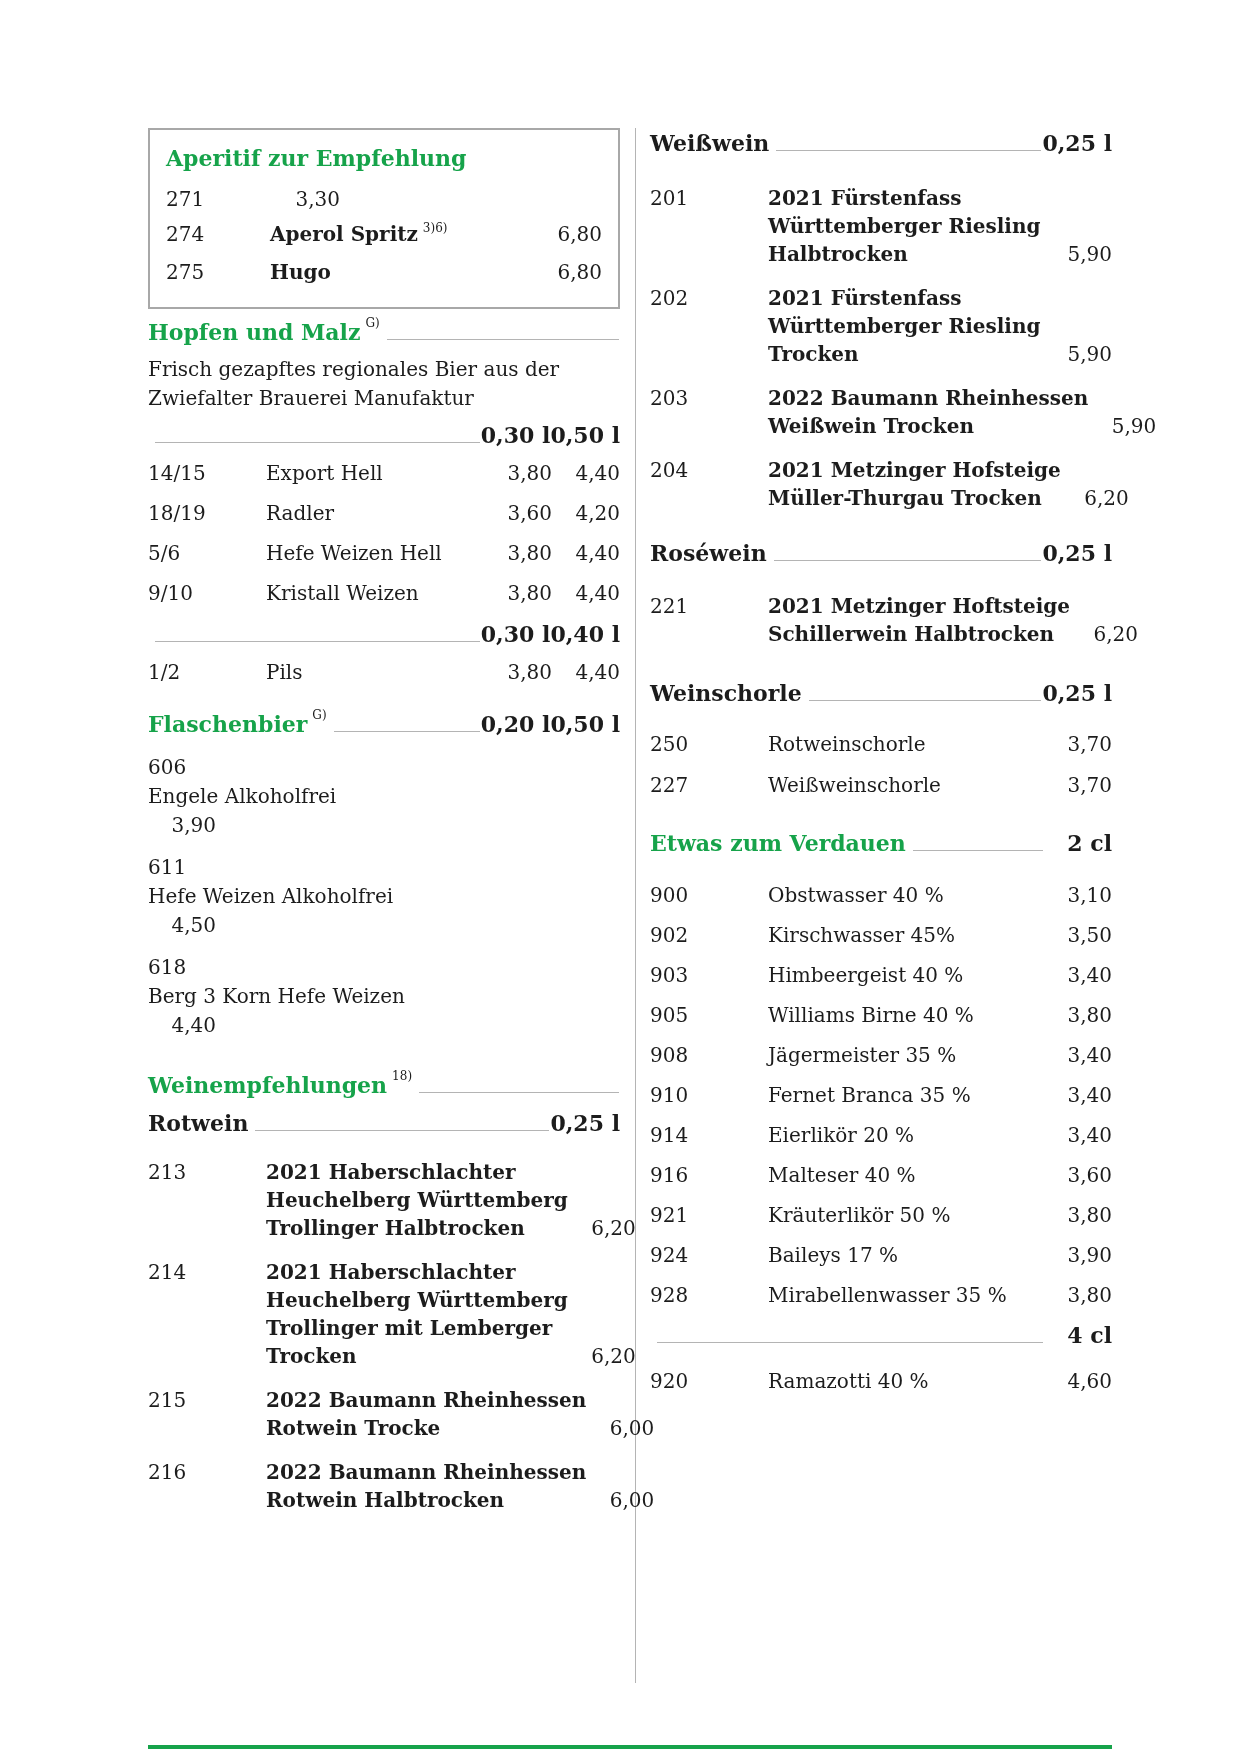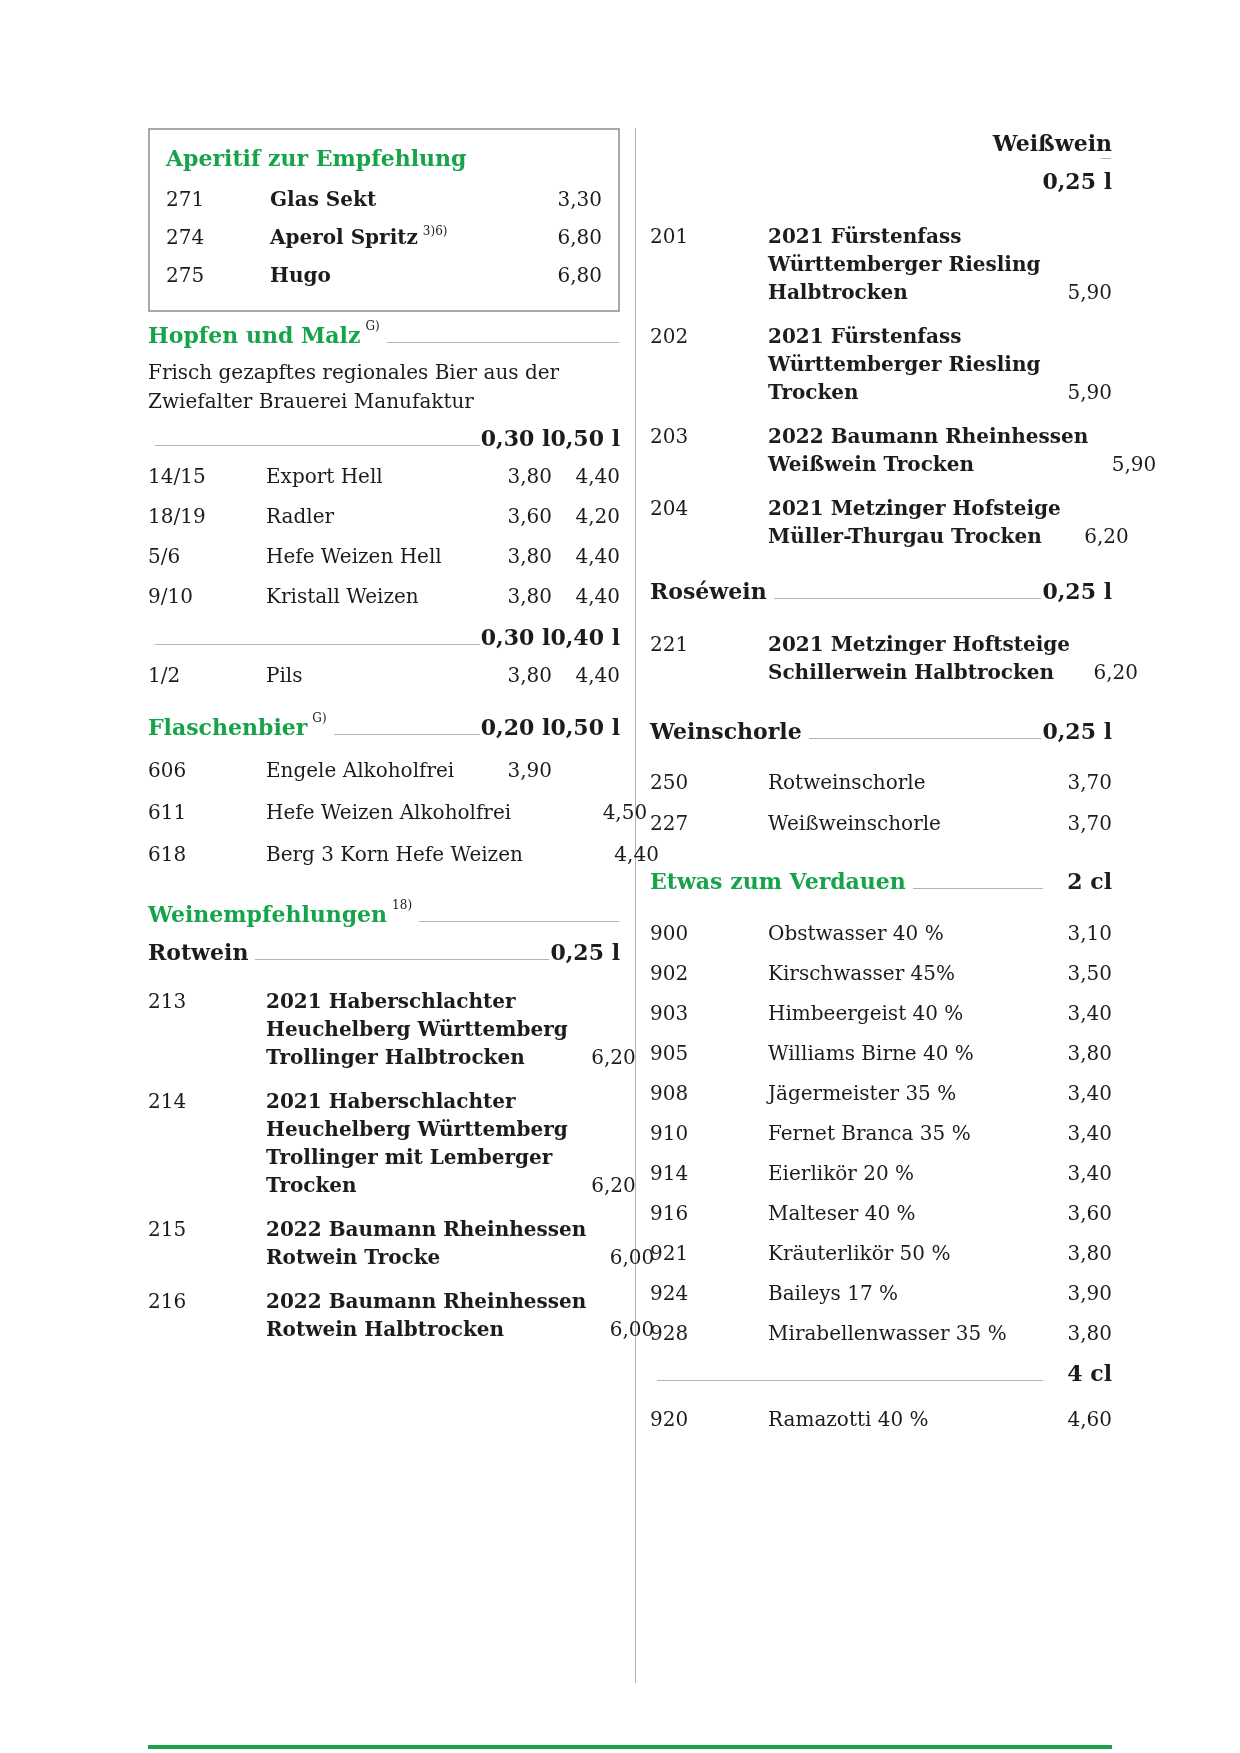--- a/index.html
+++ b/index.html
@@ -38,56 +38,55 @@
   .size-row{display:flex;align-items:flex-end;line-height:28px;margin:8px 0 10px 0;white-space:nowrap;}
   .size-row .leader{margin-bottom:6px;}
 
   
   .row{display:flex;line-height:29px;margin-bottom:11px;}
   .row .code{width:118px;flex:none;}
   .row .name{flex:1;white-space:nowrap;}
   .row .p{width:68px;flex:none;text-align:right;}
 
   .beer-rows .row{margin-bottom:11px;}
-  .bottle-rows .row{margin-bottom:13px;}
+  .bottle-rows .row{margin-bottom:13px;flex-direction:column;}
   .schorle-rows .row{margin-bottom:12px;}
 
   
   .wrow{display:flex;margin-bottom:16px;}
   .wrow .code{width:118px;flex:none;line-height:28px;}
   .wrow .name-block{flex:1;line-height:28px;}
   .wrow .name-block div{white-space:nowrap;font-weight:bold;}
   .wrow .price{width:68px;flex:none;text-align:right;align-self:flex-end;line-height:28px;}
 
   
   .mt-box-gap{margin-top:30px;}
   .head-hopfen{margin-top:8px;}
   .head-flaschen{margin-top:22px;margin-bottom:14px;}
   .head-weinempf{margin-top:30px;margin-bottom:8px;}
   .head-rotwein{margin-bottom:20px;}
-  .head-weiss{margin-bottom:26px;flex-direction:column;}
+  .head-weiss{margin-bottom:26px;}
   .head-rose{margin-top:26px;margin-bottom:24px;}
   .head-schorle{margin-top:30px;margin-bottom:22px;}
   .head-verdauen{margin-top:28px;margin-bottom:23px;}
   .size-row-4cl{margin-top:6px;margin-bottom:18px;}
 </style>
 </head>
 <body>
 
 <div class="menu-page">
 
   <div class="v-divider"></div>
 
   <div class="col col-left">
 
     <div class="apro-box">
       <div class="box-title">Aperitif zur Empfehlung</div>
       <div class="box-row">
         <span class="code">271</span>
-        <span class="name"><span>Glas Sekt</span><span class="sup-note"></span></span>
         <span class="price">3,30</span>
       </div>
       <div class="box-row">
         <span class="code">274</span>
         <span class="name"><span>Aperol Spritz</span><span class="sup-note">3)6)</span></span>
         <span class="price">6,80</span>
       </div>
       <div class="box-row">
         <span class="code">275</span>
         <span class="name"><span>Hugo</span><span class="sup-note"></span></span>

